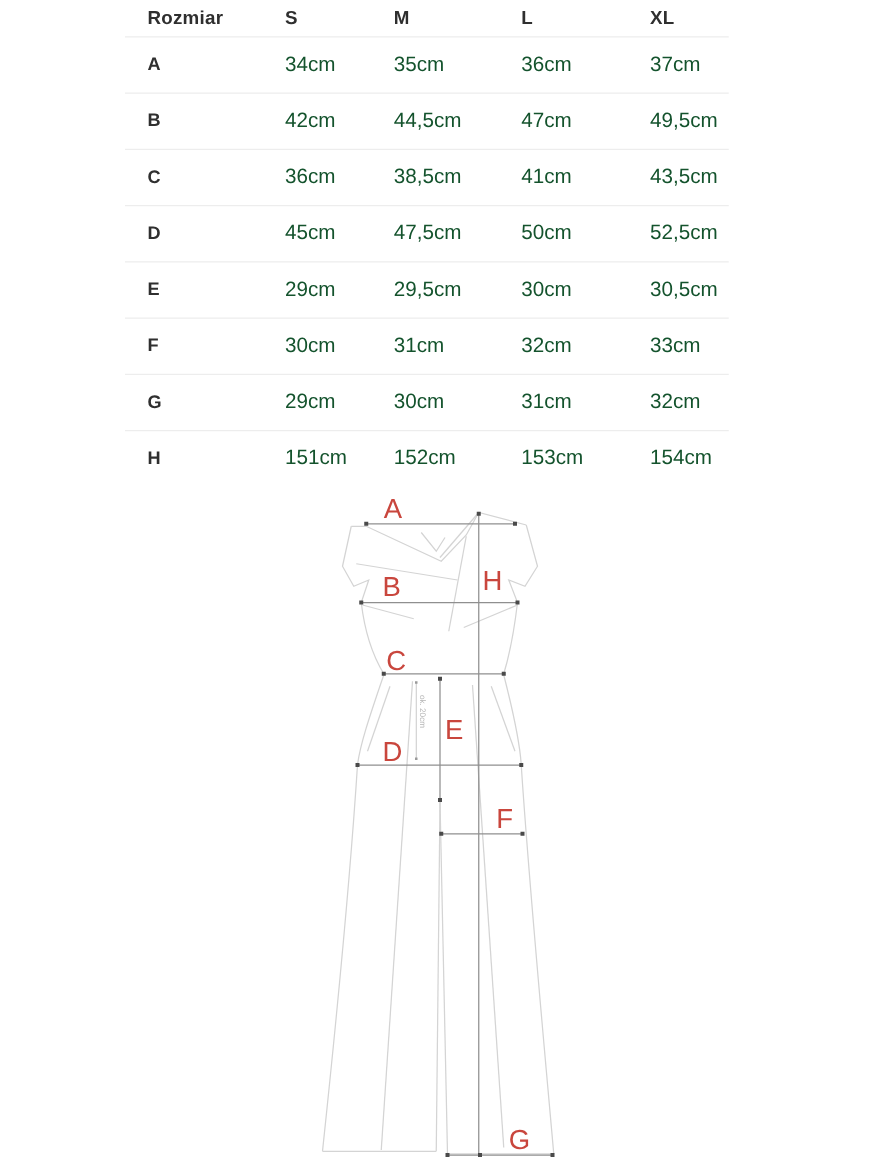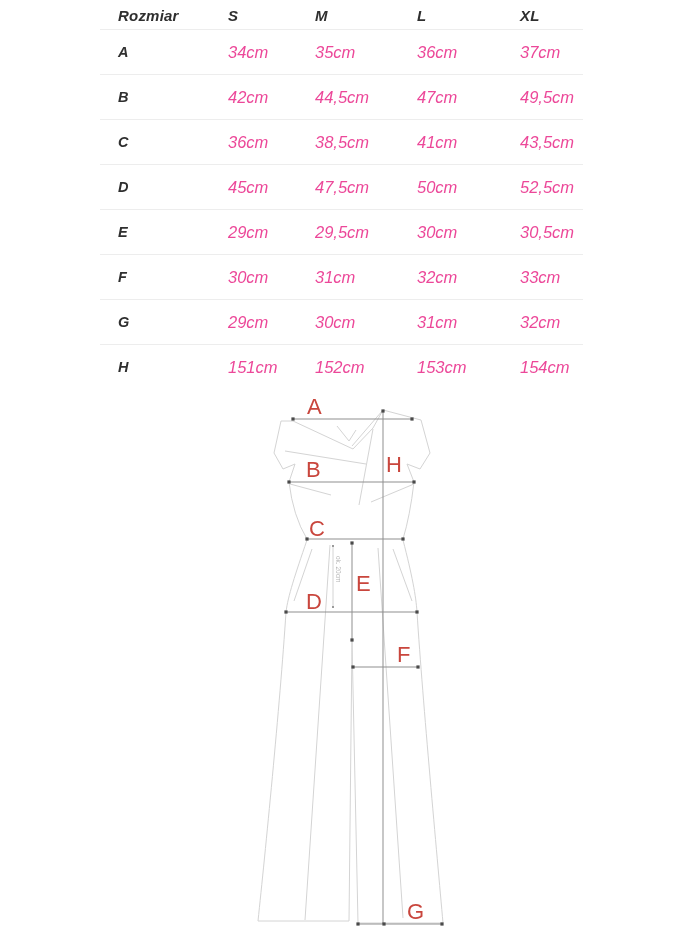--- a/index.html
+++ b/index.html
@@ -1,27 +1,27 @@
 <!DOCTYPE html>
 <html><head>
 <meta charset="utf-8">
 <style>
   html,body{margin:0;padding:0;background:#ffffff;}
   .page{position:relative;width:700px;height:933px;background:#ffffff;overflow:hidden;
         font-family:"Liberation Sans",sans-serif;}
 
   
-  .size-table{position:absolute;left:0;top:0;width:636px;font-style:italic;}
+  .size-table{position:absolute;left:0;top:0;width:636px;}
   .trow{position:relative;left:100px;width:483px;height:44px;border-top:1px solid #ededed;}
   .trow.head{height:29px;border-top:none;}
   .cell{position:absolute;top:50%;transform:translateY(-50%);white-space:nowrap;}
   .c0{left:18px;} .c1{left:128px;} .c2{left:215px;} .c3{left:317px;} .c4{left:420px;}
   .hcell{font-weight:bold;font-size:15px;color:#2f2f2f;letter-spacing:.2px;}
   .lcell{font-weight:bold;font-size:14.5px;color:#2f2f2f;}
-  .vcell{font-size:16.5px;color:#ec4899;}
+  .vcell{font-size:16.5px;color:#14532d;}
 
   
   .diagram-svg{position:absolute;left:0;top:390px;width:700px;height:543px;}
   .garment{stroke:#d4d4d4;stroke-width:1;fill:none;}
   .mline{stroke:#8f8f8f;stroke-width:1;fill:none;}
   .tline{stroke:#c9c9c9;stroke-width:.8;fill:none;}
   .mdot{fill:#4a4a4a;}
   .tdot{fill:#9a9a9a;}
   .mlabel{fill:#c9463d;font-family:"Liberation Sans",sans-serif;font-size:22px;}
   .tnote{fill:#b5b5b5;font-family:"Liberation Sans",sans-serif;font-size:6.5px;}

